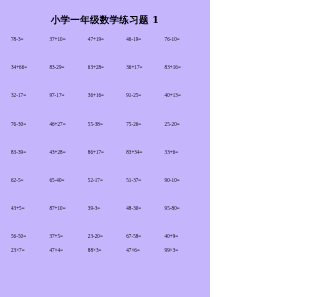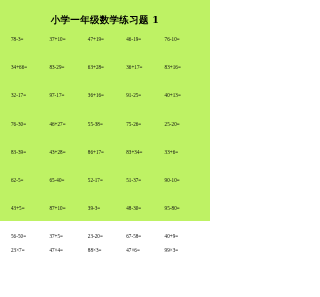--- a/index.html
+++ b/index.html
@@ -10,22 +10,22 @@
   body {
     width: 210px;
     height: 297px;
     overflow: hidden;
     font-family: "Liberation Serif", "DejaVu Serif", serif;
     color: #1a1a1a;
   }
   .page {
     position: relative;
     width: 210px;
-    height: 221px;
-    background: #bef264;
+    height: 297px;
+    background: #c4b5fd;
     box-sizing: border-box;
     padding: 0;
   }
   .worksheet-title {
     position: absolute;
     top: 14px;
     left: 0;
     width: 210px;
     text-align: center;
     font-family: "DejaVu Serif", "Liberation Serif", serif;

